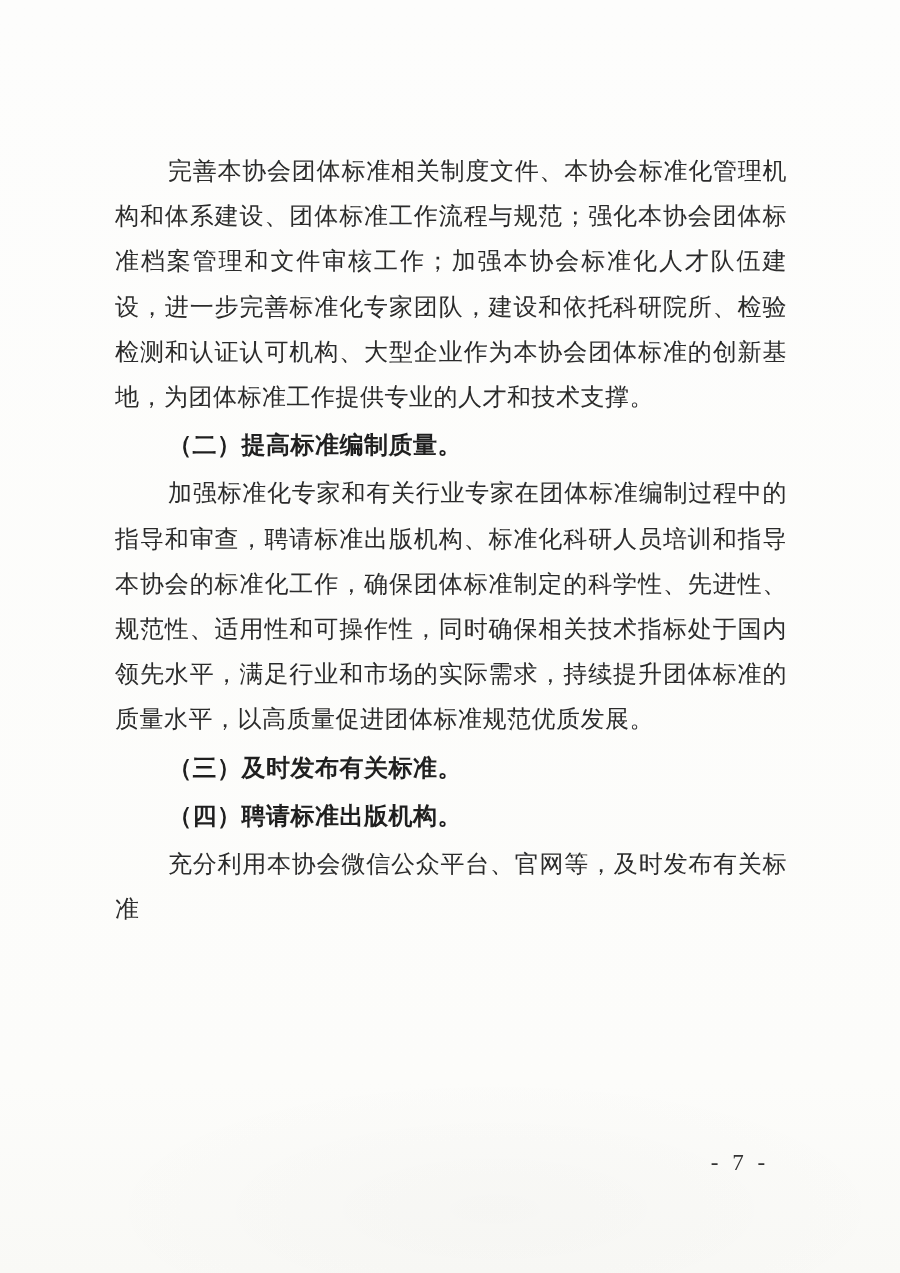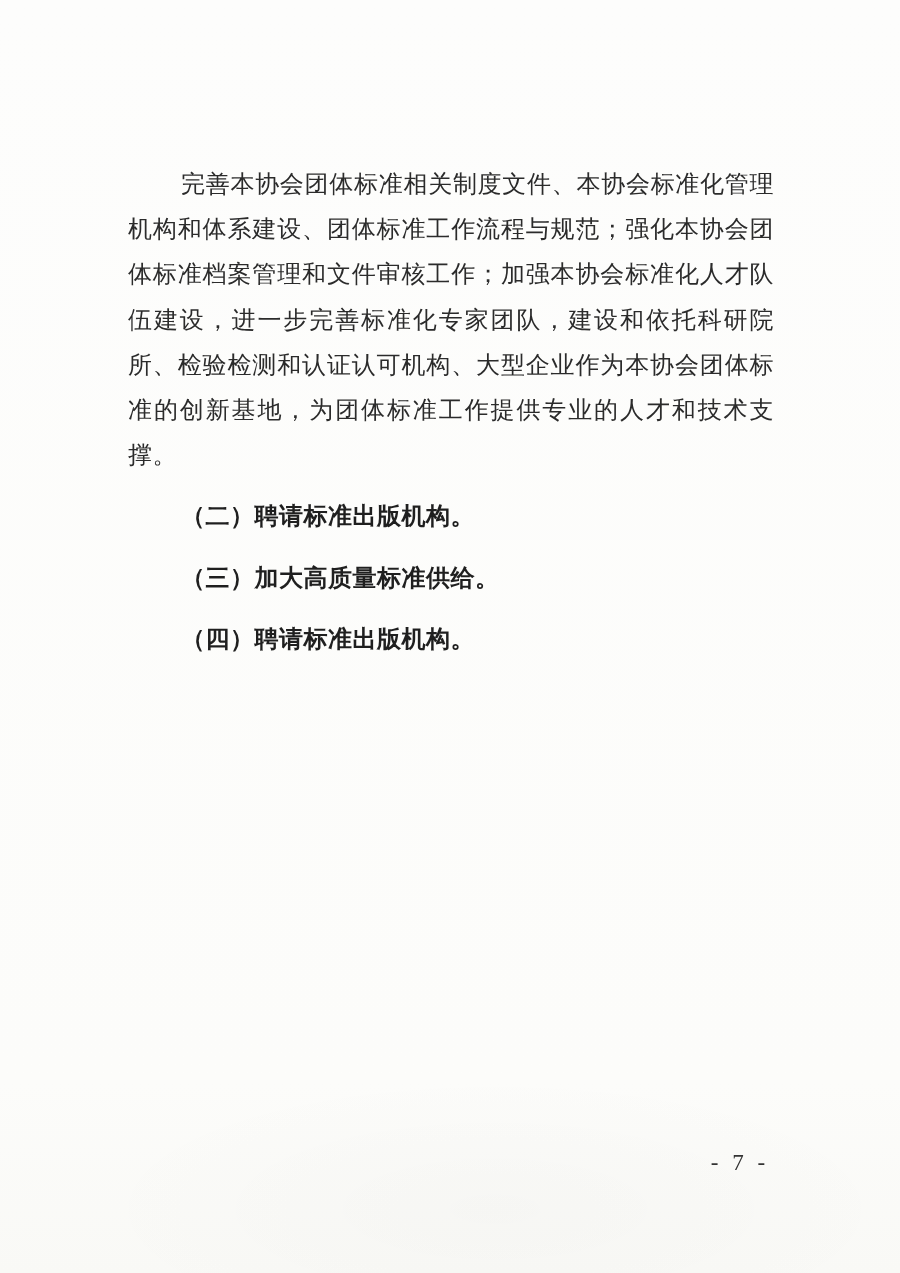--- a/index.html
+++ b/index.html
@@ -22,21 +22,21 @@
     overflow: hidden;
     box-sizing: border-box;
   }
   .content {
     position: absolute;
     left: 112px;
     top: 146px;
     width: 678px;
   }
   .content p {
-    margin: 16px;
+    margin: 3px;
     font-size: 24px;
     line-height: 45.2px;
     letter-spacing: 0.5px;
     text-align: justify;
     text-indent: 53px;
     color: #2b2b2b;
     font-weight: 400;
   }
   .content p.heading {
     font-weight: 700;
@@ -55,18 +55,20 @@
     text-align: center;
     white-space: nowrap;
   }
 </style>
 </head>
 <body>
 
 <div class="page">
   <div class="content" id="document-body">
       <p class="body">完善本协会团体标准相关制度文件、本协会标准化管理机构和体系建设、团体标准工作流程与规范；强化本协会团体标准档案管理和文件审核工作；加强本协会标准化人才队伍建设，进一步完善标准化专家团队，建设和依托科研院所、检验检测和认证认可机构、大型企业作为本协会团体标准的创新基地，为团体标准工作提供专业的人才和技术支撑。</p>
-      <p class="heading">（二）聘请标准出版机构。</p>
-      <p class="heading">（三）加大高质量标准供给。</p>
+      <p class="heading">（二）提高标准编制质量。</p>
+      <p class="body">加强标准化专家和有关行业专家在团体标准编制过程中的指导和审查，聘请标准出版机构、标准化科研人员培训和指导本协会的标准化工作，确保团体标准制定的科学性、先进性、规范性、适用性和可操作性，同时确保相关技术指标处于国内领先水平，满足行业和市场的实际需求，持续提升团体标准的质量水平，以高质量促进团体标准规范优质发展。</p>
+      <p class="heading">（三）及时发布有关标准。</p>
       <p class="heading">（四）聘请标准出版机构。</p>
+      <p class="body">充分利用本协会微信公众平台、官网等，及时发布有关标准</p>
     </div>
   <div class="page-number">- 7 -</div>
 </div>
 
 </body></html>

